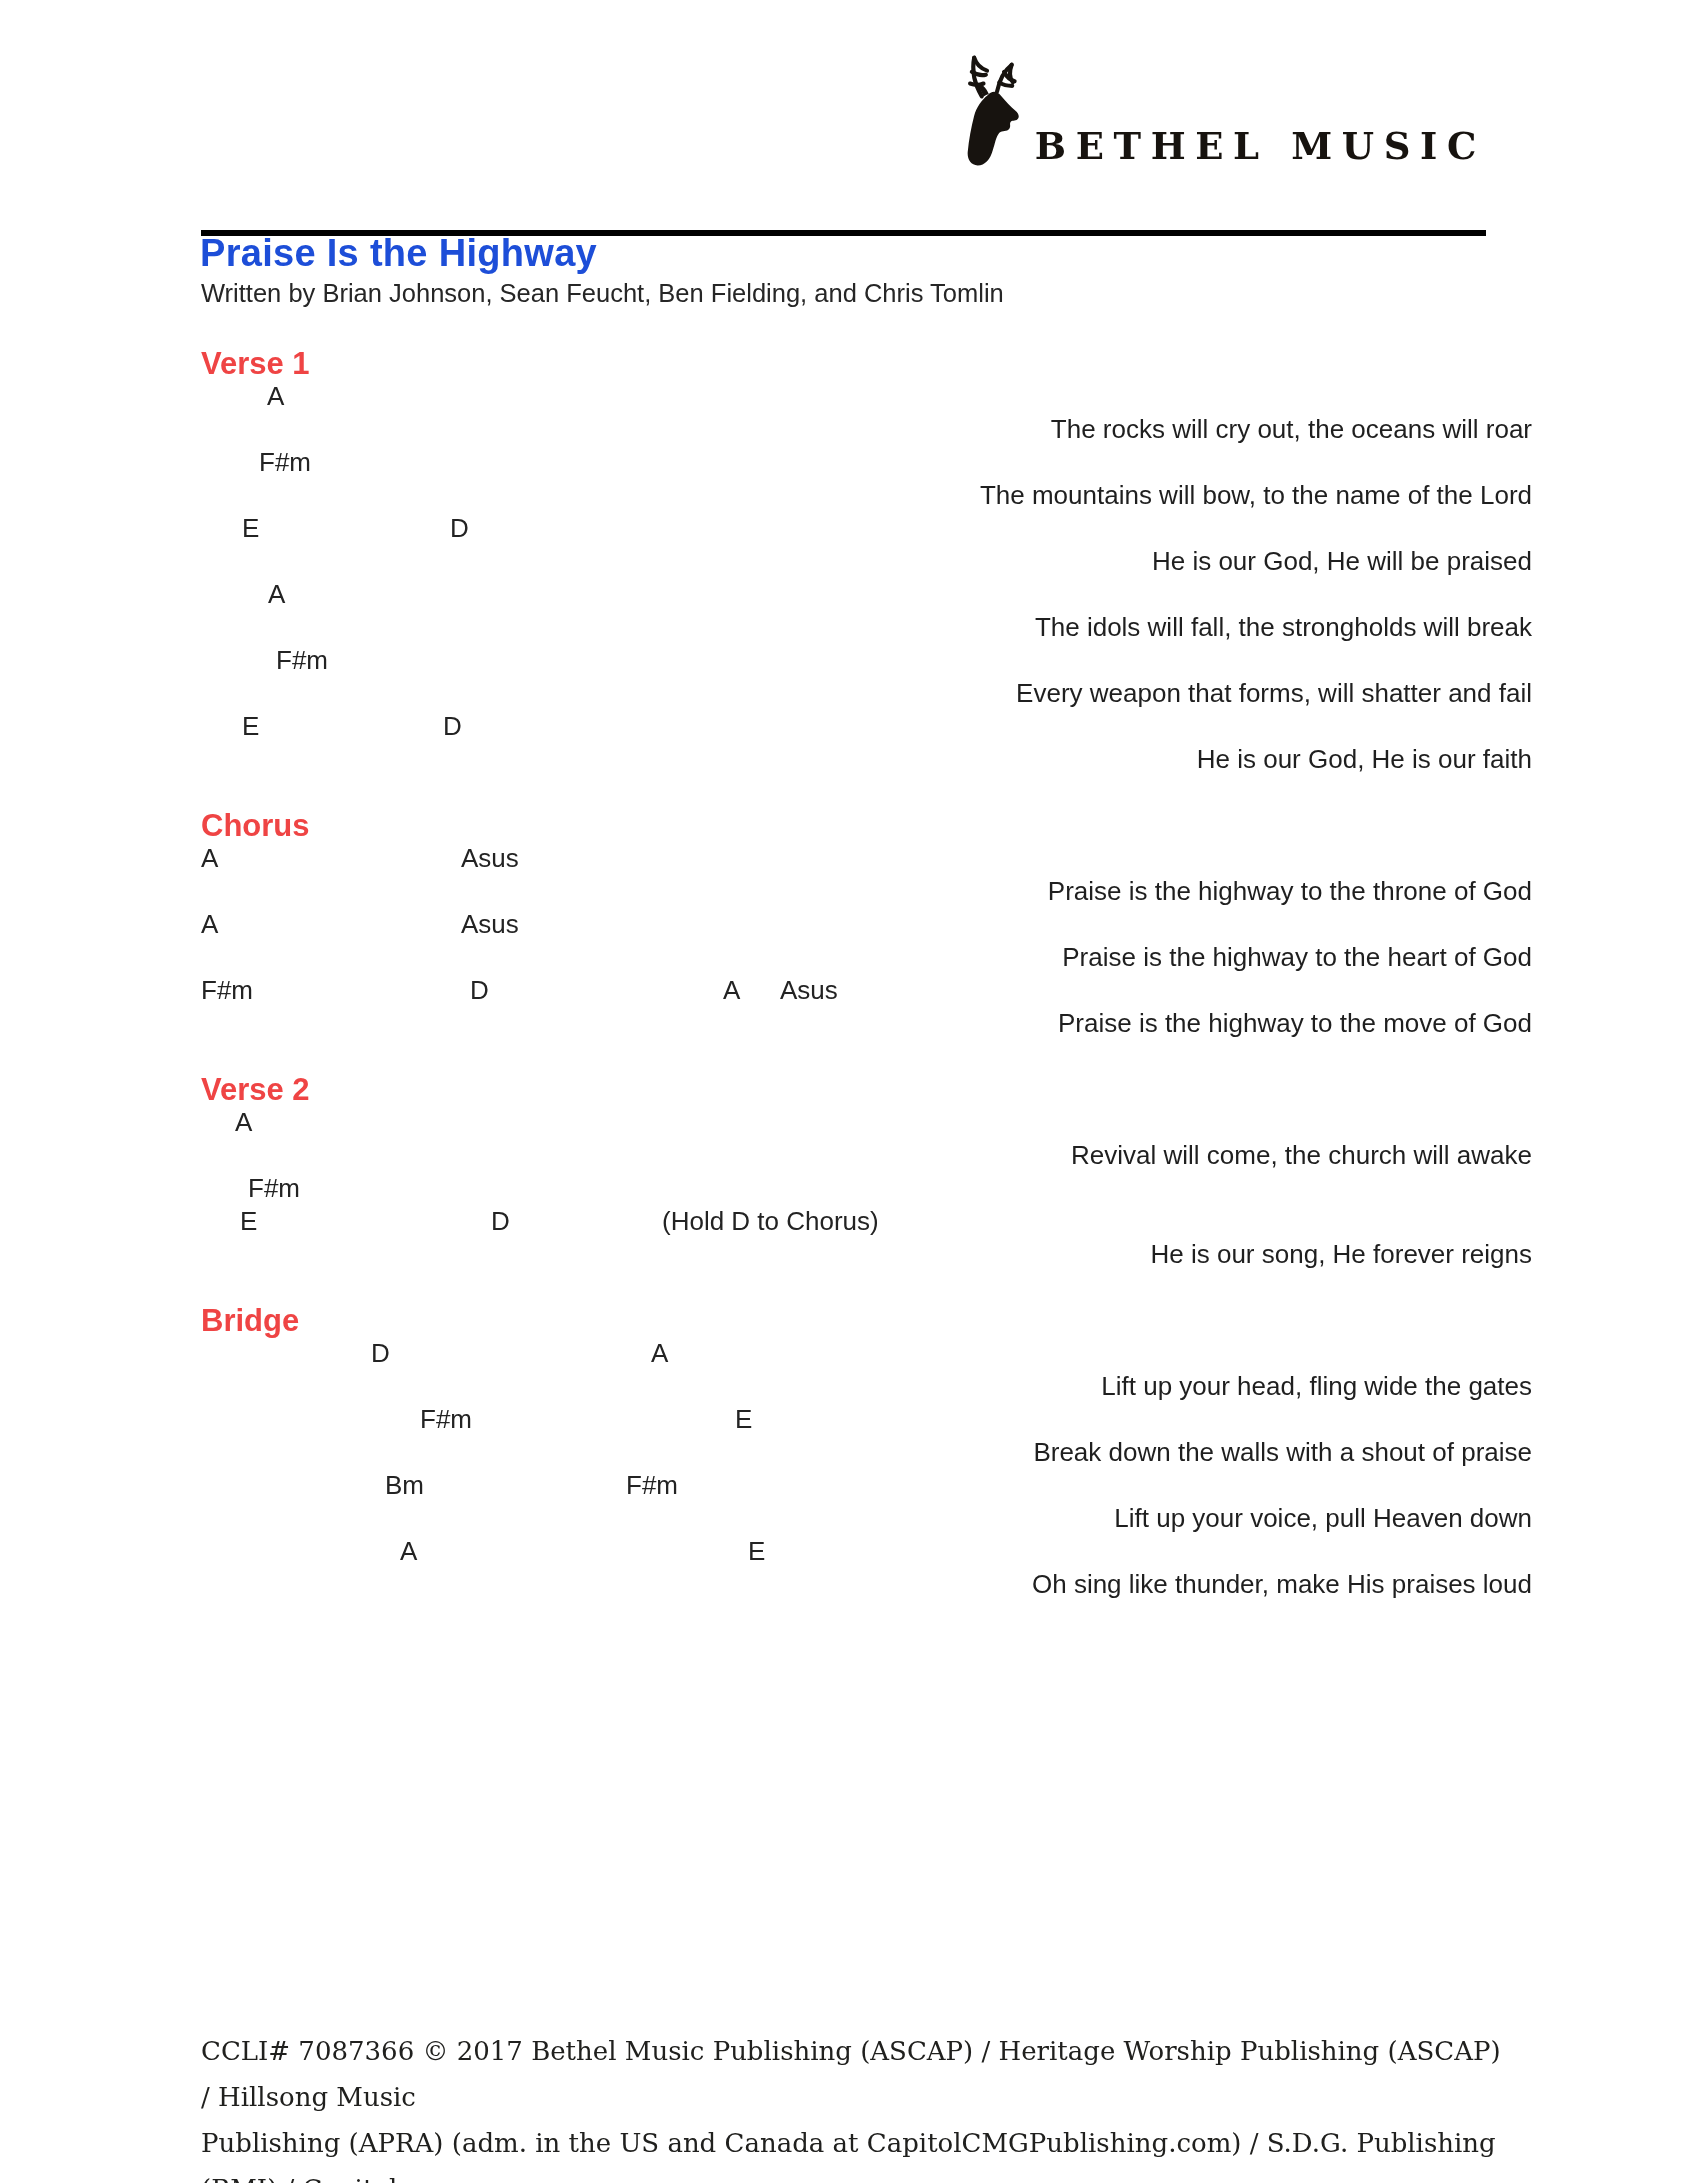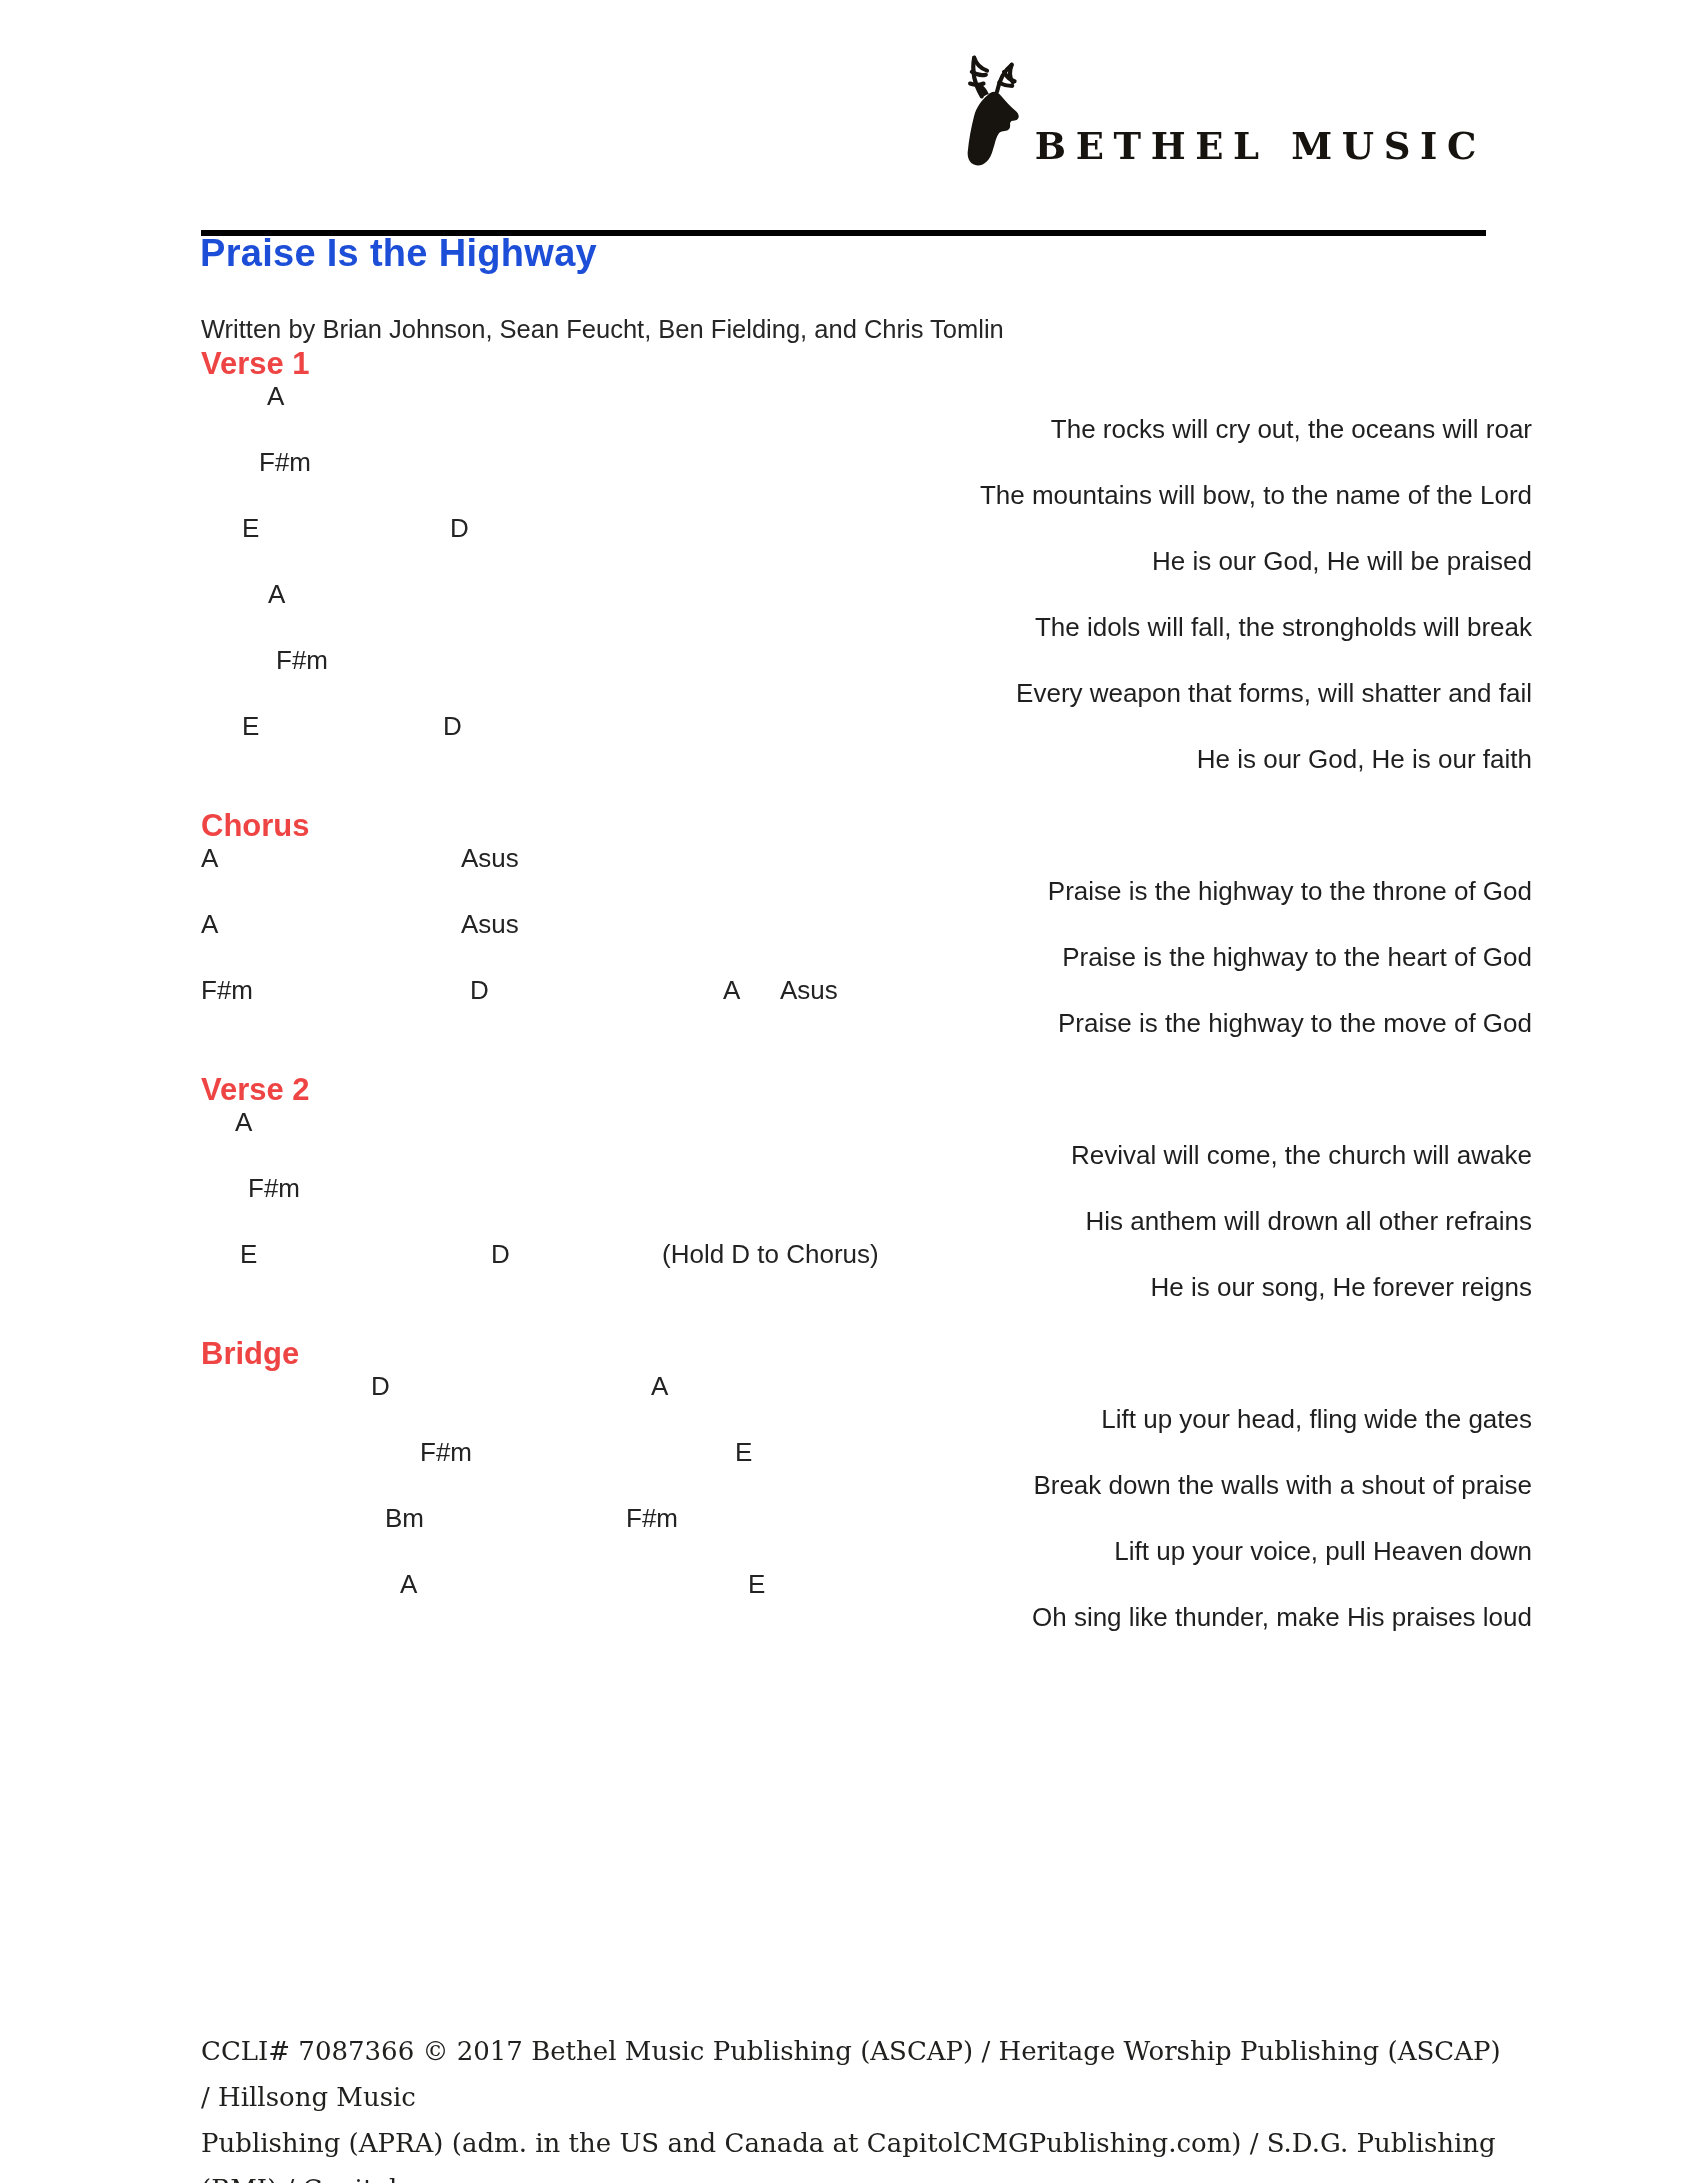--- a/index.html
+++ b/index.html
@@ -15,21 +15,21 @@
     font-size:37px;letter-spacing:0.26em;color:#17130f;white-space:nowrap;line-height:1;margin-top:26px;
   }
   .rule{position:absolute;left:201px;top:230px;width:1285px;height:6.4px;background:#000;}
   
   .title{
     position:absolute;left:200px;top:234px;
     font-size:38px;font-weight:bold;color:#1d4ed8;letter-spacing:0.3px;line-height:1;white-space:nowrap;
   }
   .byline{
     position:absolute;left:201px;top:279px;
-    font-size:25.5px;color:#262626;line-height:1.15;white-space:nowrap;margin-top:36px;
+    font-size:25.5px;color:#262626;line-height:1.15;white-space:nowrap;
   }
   
   .song-body{
     position:absolute;left:201px;top:347px;width:1331px;
     font-size:26px;line-height:33px;color:#1f1f1f;
   }
   .section-label{font-weight:bold;font-size:31px;color:#ef4444;line-height:33px;}
   .chord-line{position:relative;height:33px;}
   .chord{position:absolute;top:0;white-space:pre;color:#232323;}
   .lyric-line{height:33px;white-space:pre;text-align:right;}
@@ -121,21 +121,20 @@
     <div class="section-gap"></div>
     <div class="section">
       <div class="section-label">Verse 2</div>
       <div class="chord-line">
         <span class="chord" style="left: 34px;">A</span>
       </div>
       <div class="lyric-line">Revival will come, the church will awake</div>
       <div class="chord-line">
         <span class="chord" style="left: 47px;">F#m</span>
       </div>
-      <div class="lyric-line">His anthem will drown all other refrains</div>
       <div class="chord-line">
         <span class="chord" style="left: 39px;">E</span>
         <span class="chord" style="left: 290px;">D</span>
         <span class="chord" style="left: 461px;">(Hold D to Chorus)</span>
       </div>
       <div class="lyric-line">He is our song, He forever reigns</div>
     </div>
     <div class="section-gap"></div>
     <div class="section">
       <div class="section-label">Bridge</div>

